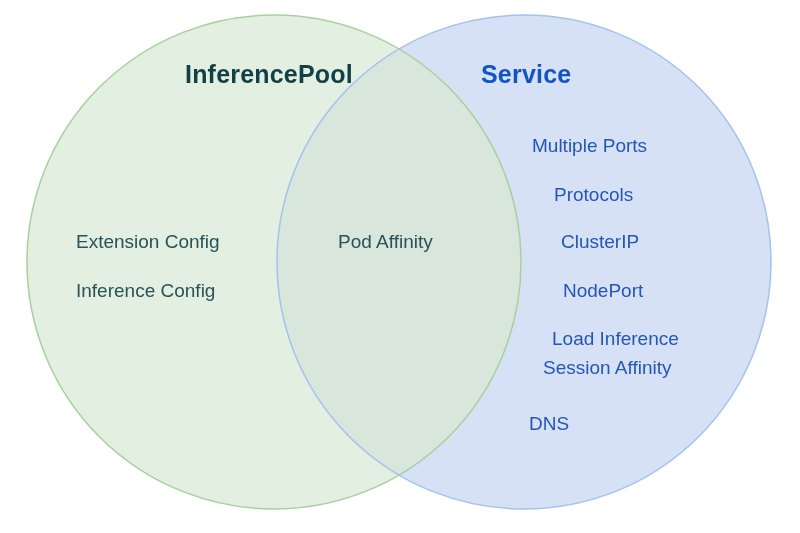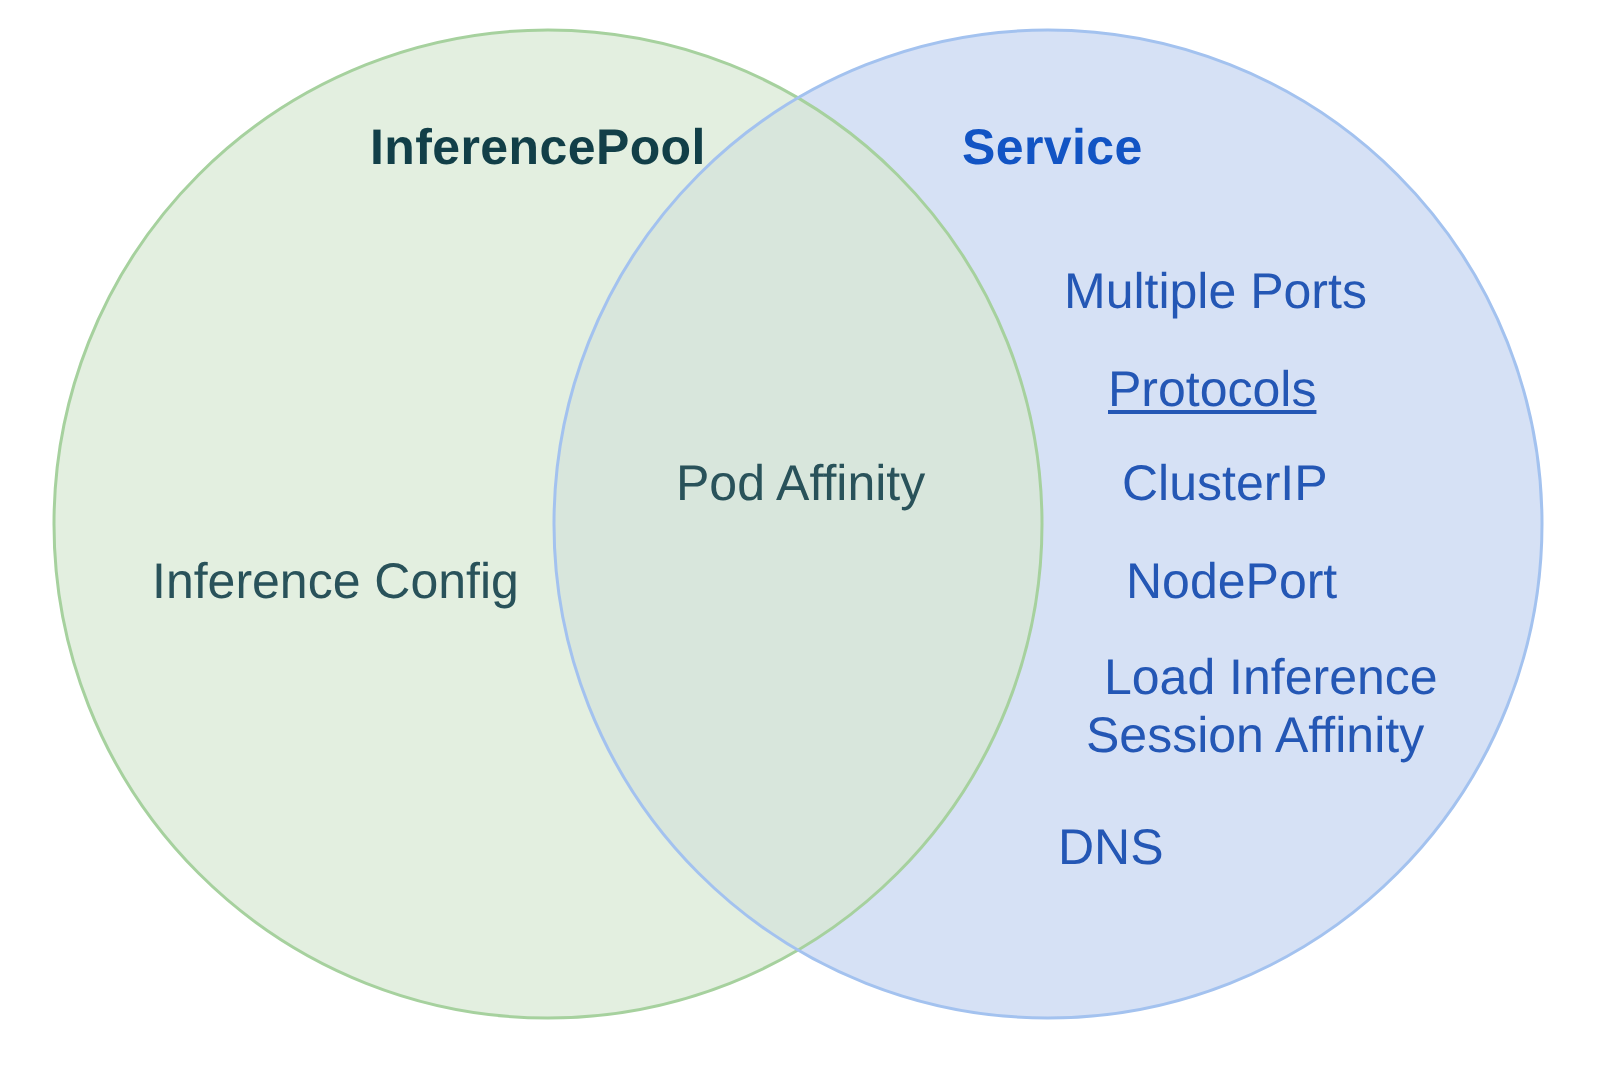--- a/index.html
+++ b/index.html
@@ -33,21 +33,21 @@
   }
   .circle-green-fill { fill: var(--green-fill); }
   .circle-blue-fill  { fill: var(--blue-fill); }
   .lens-fill         { fill: var(--overlap-fill); }
   .circle-green-outline { fill: none; stroke: var(--green-stroke); stroke-width: 1.5; }
   .circle-blue-outline  { fill: none; stroke: var(--blue-stroke); stroke-width: 1.5; }
 
   .label {
     position: absolute;
     white-space: nowrap;
-    font-size: 25px;
+    font-size: 19px;
     line-height: 22px;
   }
   .title {
     font-size: 25px;
     line-height: 28px;
     font-weight: bold;
     letter-spacing: 0.2px;
   }
   .teal  { color: var(--teal-text); }
   .blue  { color: var(--blue-text); }
@@ -58,21 +58,21 @@
   .pos-title-left   { left: 185px; top: 60px; }
   .pos-title-right  { left: 481px; top: 60px; }
 
   .pos-ext-config   { left: 76px;  top: 231px; }
   .pos-inf-config   { left: 76px;  top: 280px; }
 
   .pos-pod-selector { left: 338px; top: 231px; }
   .pos-port-config  { left: 344px; top: 280px; }
 
   .pos-multi-ports  { left: 532px; top: 135px; }
-  .pos-protocols    { left: 554px; top: 184px; text-decoration: underline; }
+  .pos-protocols    { left: 554px; top: 184px; }
   .pos-clusterip    { left: 561px; top: 231px; text-align: right; }
   .pos-nodeport     { left: 563px; top: 280px; }
   .pos-loadbalancer { left: 552px; top: 328px; }
   .pos-session-aff  { left: 543px; top: 357px; }
   .pos-dns          { left: 529px; top: 413px; }
 </style>
 </head>
 <body>
 
 <div class="stage">
@@ -88,20 +88,21 @@
     <circle class="circle-green-fill" cx="274" cy="262" r="247"></circle>
     <circle class="lens-fill" cx="274" cy="262" r="247" clip-path="url(#clip-right-circle)"></circle>
 
     <circle class="circle-green-outline" cx="274" cy="262" r="247"></circle>
     <circle class="circle-blue-outline" cx="524" cy="262" r="247"></circle>
   </svg>
 
   <div class="label title title-teal pos-title-left">InferencePool</div>
   <div class="label title title-blue pos-title-right">Service</div>
 
+  <div class="label teal pos-ext-config">Extension Config</div>
   <div class="label teal pos-inf-config">Inference Config</div>
 
   <div class="label teal pos-pod-selector">Pod Affinity</div>
 
   <div class="label blue pos-multi-ports">Multiple Ports</div>
   <div class="label blue pos-protocols">Protocols</div>
   <div class="label blue pos-clusterip">ClusterIP</div>
   <div class="label blue pos-nodeport">NodePort</div>
   <div class="label blue pos-loadbalancer">Load Inference</div>
   <div class="label blue pos-session-aff">Session Affinity</div>

